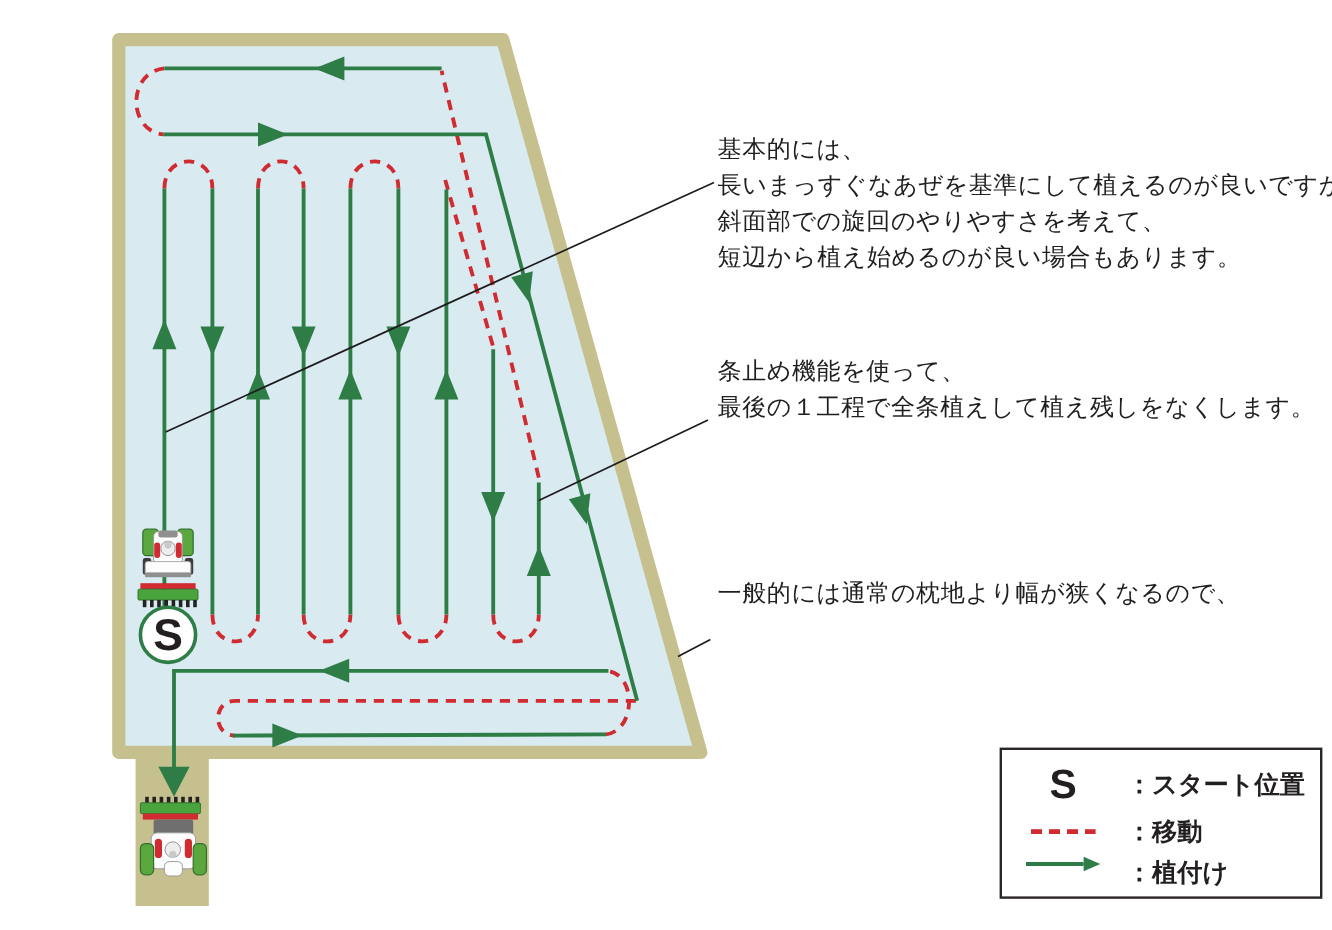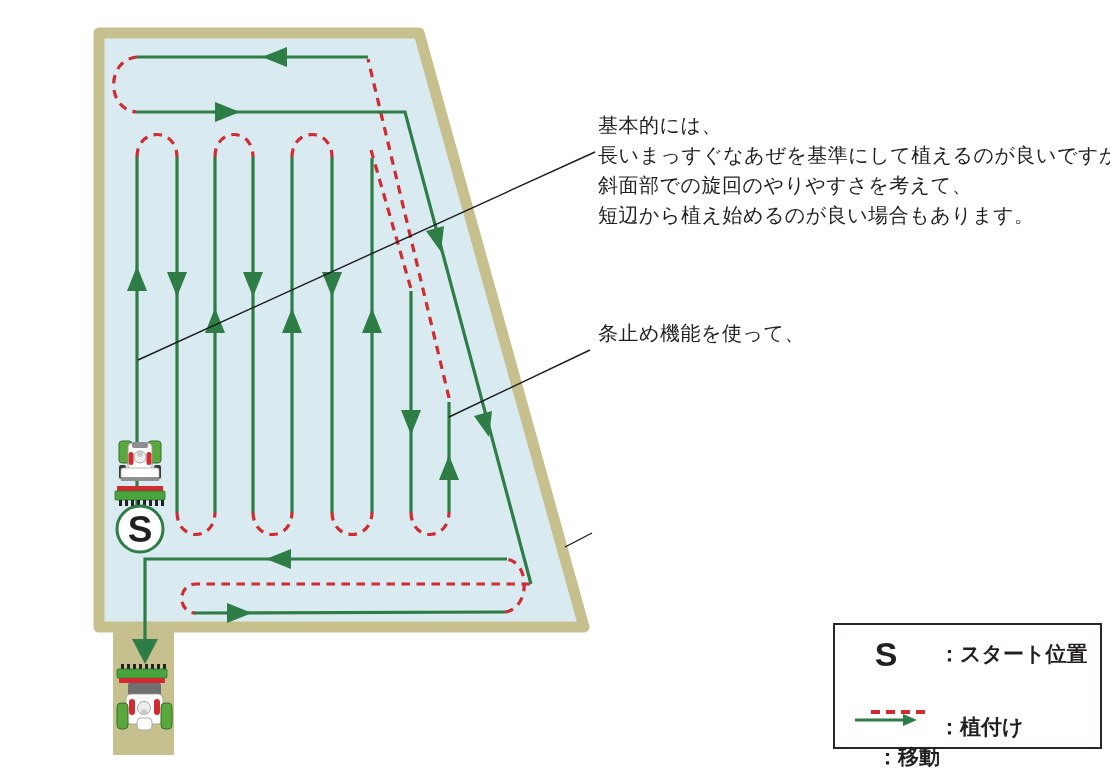--- a/index.html
+++ b/index.html
@@ -4,29 +4,29 @@
 <style>
   html,body{margin:0;padding:0;background:#ffffff;}
   body{width:1110px;height:775px;position:relative;overflow:hidden;
        font-family:"Liberation Sans",sans-serif;}
   #stage{position:absolute;left:0;top:0;width:1110px;height:775px;}
   svg{position:absolute;left:0;top:0;}
   .ann{position:absolute;color:#1f1f1f;font-size:20px;line-height:30px;
        letter-spacing:0.5px;white-space:nowrap;}
   .ann div{height:30px;}
   #ann-basic{left:598px;top:110px;}
-  #ann-joudome{left:598px;top:318px;}
+  #ann-joudome{left:598px;top:295px;}
   #ann-slope{left:598px;top:480px;}
   #legend{position:absolute;left:833px;top:623px;width:269px;height:126px;
           background:#ffffff;border:2.5px solid #2a2625;box-sizing:border-box;}
   .lrow{position:absolute;left:20px;display:flex;align-items:center;}
   .licon{width:62px;display:flex;justify-content:center;align-items:center;flex:0 0 62px;}
   .llabel{margin-left:22px;font-size:21px;font-weight:700;color:#231f20;white-space:nowrap;}
   #lrow-start{top:8px;height:42px;}
-  #lrow-move{top:56px;height:24px;flex-direction:column;}
+  #lrow-move{top:56px;height:24px;}
   #lrow-plant{top:88px;height:28px;justify-content:flex-end;}
   .s-glyph{font-size:34px;font-weight:700;color:#231f20;line-height:1;}
   .dash-swatch{width:54px;height:4.5px;
      background:repeating-linear-gradient(90deg,#cf2b31 0 9px,transparent 9px 15px);}
 </style>
 </head>
 <body>
 
 <div id="stage">
 
@@ -151,23 +151,25 @@
 
 <div class="ann" id="ann-basic">
   <div>基本的には、</div>
   <div>長いまっすぐなあぜを基準にして植えるのが良いですが、</div>
   <div>斜面部での旋回のやりやすさを考えて、</div>
   <div>短辺から植え始めるのが良い場合もあります。</div>
 </div>
 
 <div class="ann" id="ann-joudome">
   <div>条止め機能を使って、</div>
+  <div>最後の１工程で全条植えして植え残しをなくします。</div>
 </div>
 
 <div class="ann" id="ann-slope">
+  <div>一般的には通常の枕地より幅が狭くなるので、</div>
 </div>
 
 <div id="legend">
   <div class="lrow" id="lrow-start">
     <span class="licon">
           <span class="s-glyph">S</span>
         </span>
     <span class="llabel">：スタート位置</span>
   </div>
   <div class="lrow" id="lrow-move">

